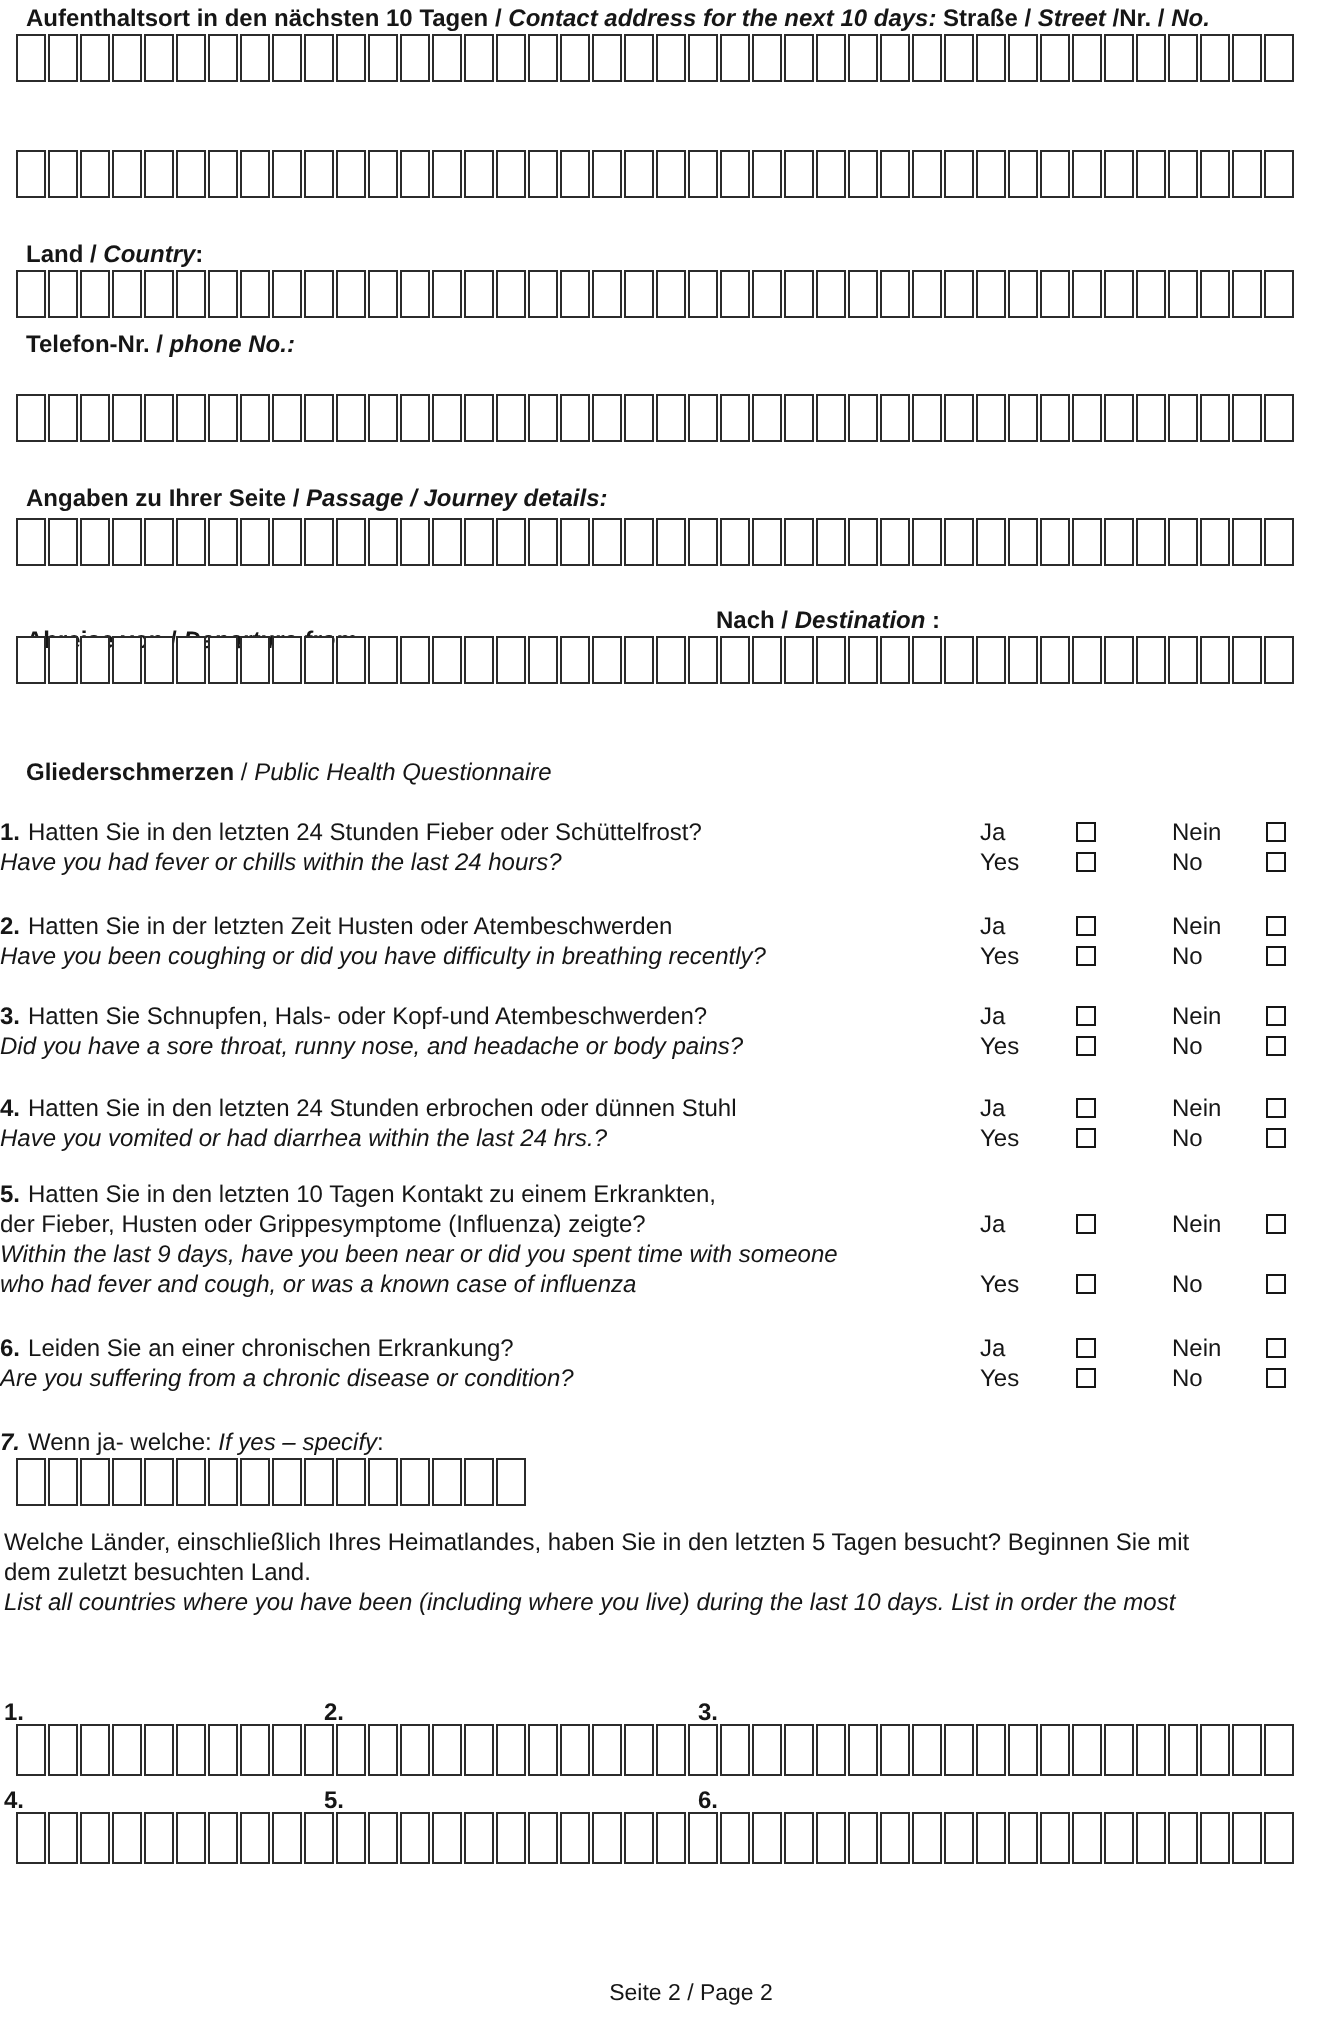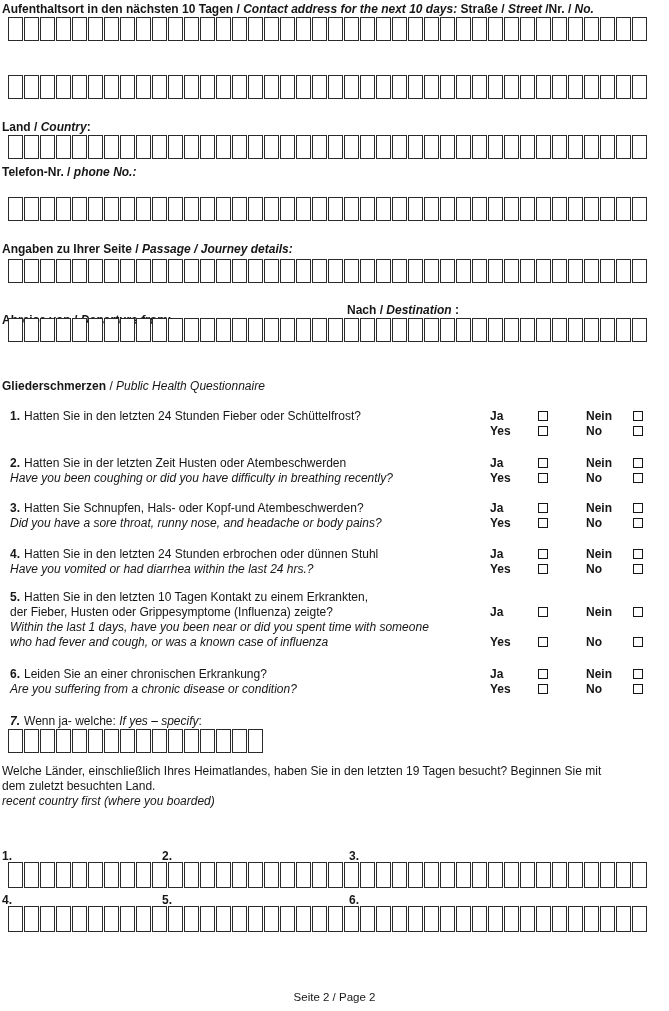--- a/index.html
+++ b/index.html
@@ -1,31 +1,31 @@
 <!DOCTYPE html>
 <html><head>
 <meta charset="utf-8">
 <style>
   html,body { margin:0; padding:0; background:#fff; }
   .page {
     position:relative; width:669px; height:1011px; background:#ffffff;
     font-family:"Liberation Sans", sans-serif; color:#161616; overflow:hidden;
   }
-  .abs { position:absolute; }
+  .abs { position:absolute;margin-left:11px; }
   .it { font-style:italic; }
   .bd { font-weight:bold; }
   .flabel { font-weight:bold; font-size:12px; white-space:nowrap; letter-spacing:0; }
   .heading { font-size:12px; white-space:nowrap; }
   .boxrow { position:absolute; left:8px; display:flex; gap:1px; }
   .cell { width:15px; height:24px; border:1.5px solid #2b2b2b; box-sizing:border-box; background:#fff; flex:0 0 auto; }
   .boxrow.tall .cell { height:26px; }
   .qblock { position:absolute; left:0; width:669px; font-size:12px; line-height:15px; }
-  .qline { padding-left:10px; white-space:nowrap; }
+  .qline { padding-left:0; white-space:nowrap; }
   .qno { font-weight:bold; margin-right:4px; }
-  .ansrow { position:absolute; left:0; width:622px; height:15px; line-height:15px;font-weight:bold; }
+  .ansrow { position:absolute; left:0; width:622px; height:15px; line-height:15px; }
   .al1 { position:absolute; left:490px; }
   .al2 { position:absolute; left:586px; }
   .chk { position:absolute; width:8px; height:8px; border:1.5px solid #161616; background:#fff; top:2px; }
   .chk1 { left:538px; }
   .chk2 { left:633px; }
   .para { position:absolute; left:2px; font-size:12px; line-height:15px; white-space:nowrap; }
   .numlabel { position:absolute; font-weight:bold; font-size:12px; }
   .footer { font-size:11.5px; text-align:center; width:669px; left:0; }
 </style>
 </head>
@@ -294,20 +294,21 @@
       <span class="cell"></span>
       <span class="cell"></span>
       <span class="cell"></span>
       <span class="cell"></span>
     </div>
 
   <div class="heading abs" style="top:379px;left:2px"><span class="bd">Gliederschmerzen</span><span> / </span><span class="it">Public Health Questionnaire</span></div>
 
   <div class="qblock" style="top:409px">
     <div class="qline"><span class="qno">1.</span><span>Hatten Sie in den letzten 24 Stunden Fieber oder Schüttelfrost?</span></div>
+    <div class="qline it">Have you had fever or chills within the last 24 hours?</div>
     <div class="ansrow" style="top:0px">
       <span class="al1">Ja</span>
       <span class="chk chk1"></span>
       <span class="al2">Nein</span>
       <span class="chk chk2"></span>
     </div>
     <div class="ansrow" style="top:15px">
       <span class="al1">Yes</span>
       <span class="chk chk1"></span>
       <span class="al2">No</span>
@@ -362,21 +363,21 @@
       <span class="al1">Yes</span>
       <span class="chk chk1"></span>
       <span class="al2">No</span>
       <span class="chk chk2"></span>
     </div>
   </div>
 
   <div class="qblock" style="top:590px">
     <div class="qline"><span class="qno">5.</span><span>Hatten Sie in den letzten 10 Tagen Kontakt zu einem Erkrankten,</span></div>
     <div class="qline">der Fieber, Husten oder Grippesymptome (Influenza) zeigte?</div>
-    <div class="qline it">Within the last 1 days, have you been near or did you spent time with someone</div>
+    <div class="qline it">Within the last 9 days, have you been near or did you spent time with someone</div>
     <div class="qline it">who had fever and cough, or was a known case of influenza</div>
     <div class="ansrow" style="top:15px">
       <span class="al1">Ja</span>
       <span class="chk chk1"></span>
       <span class="al2">Nein</span>
       <span class="chk chk2"></span>
     </div>
     <div class="ansrow" style="top:45px">
       <span class="al1">Yes</span>
       <span class="chk chk1"></span>
@@ -418,23 +419,23 @@
       <span class="cell"></span>
       <span class="cell"></span>
       <span class="cell"></span>
       <span class="cell"></span>
       <span class="cell"></span>
       <span class="cell"></span>
       <span class="cell"></span>
     </div>
 
   <div class="para" style="top:764px">
-    <div>Welche Länder, einschließlich Ihres Heimatlandes, haben Sie in den letzten 19 Tagen besucht? Beginnen Sie mit</div>
+    <div>Welche Länder, einschließlich Ihres Heimatlandes, haben Sie in den letzten 5 Tagen besucht? Beginnen Sie mit</div>
     <div>dem zuletzt besuchten Land.</div>
-    <div class="it">recent country first (where you boarded)</div>
+    <div class="it">List all countries where you have been (including where you live) during the last 10 days. List in order the most</div>
   </div>
 
   <span class="numlabel" style="top:849px;left:2px">1.</span>
   <span class="numlabel" style="top:849px;left:162px">2.</span>
   <span class="numlabel" style="top:849px;left:349px">3.</span>
   <div class="boxrow tall" style="top:862px">
       <span class="cell"></span>
       <span class="cell"></span>
       <span class="cell"></span>
       <span class="cell"></span>

